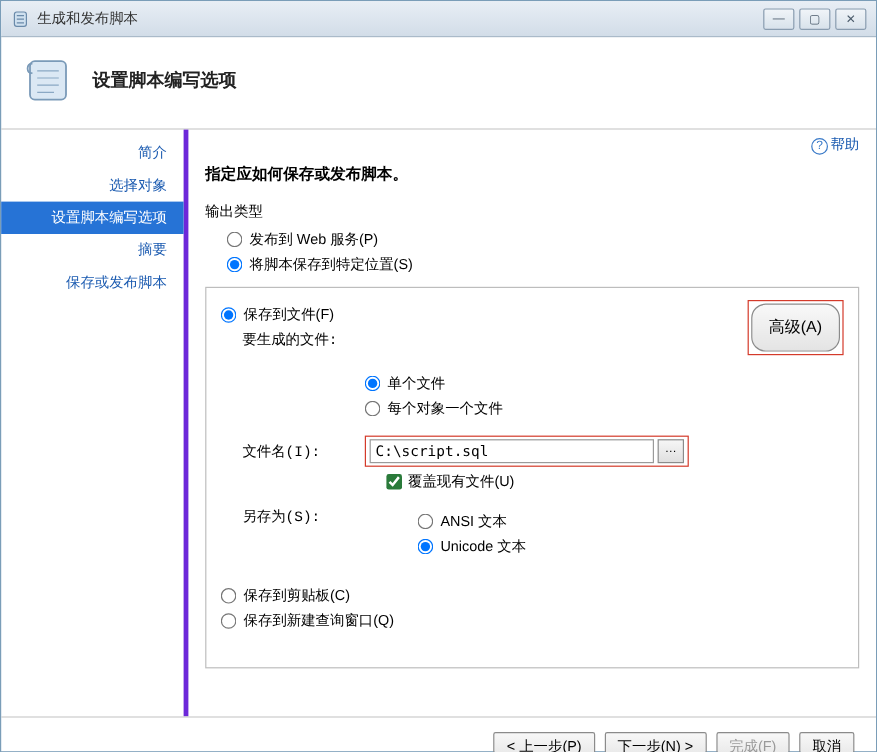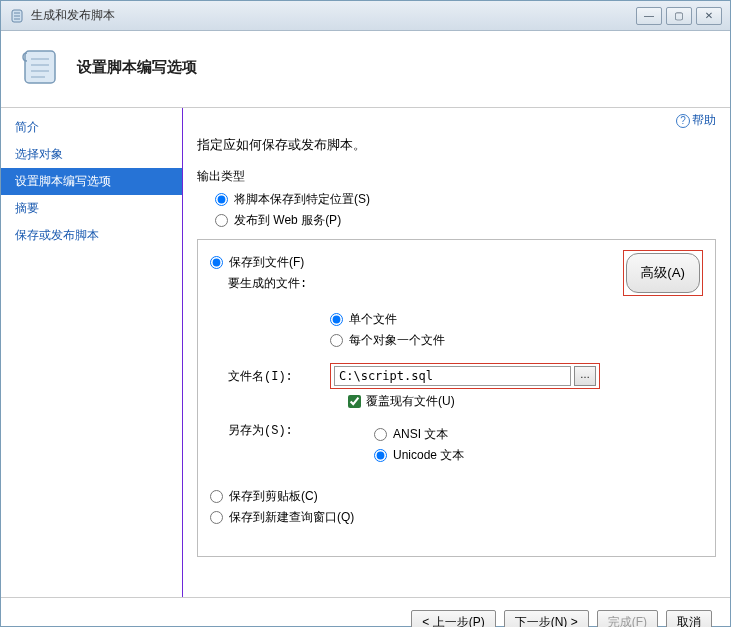--- a/index.html
+++ b/index.html
@@ -7,27 +7,27 @@
 .window { width: 731px; height: 627px; border: 1px solid #7a9db8; background: #fff; position: relative; }
 .titlebar { height: 30px; background: linear-gradient(#e8eef5, #d2dde8); display: flex; align-items: center; padding: 0 8px; border-bottom: 1px solid #aabac9; }
 .titlebar .icon { width: 16px; height: 16px; margin-right: 6px; }
 .titlebar .title { flex: 1; color: #333; }
 .titlebar .winbtns { display: flex; gap: 4px; }
 .winbtn { width: 26px; height: 18px; border: 1px solid #8a9db0; border-radius: 2px; background: linear-gradient(#f0f4f8,#d8e2eb); display: flex; align-items: center; justify-content: center; font-size: 10px; color: #4a5a6a; cursor: pointer; }
 .header { display: flex; align-items: center; padding: 14px 18px 18px 18px; }
 .header .bigicon { width: 44px; height: 44px; margin-right: 14px; }
 .header h1 { font-size: 15px; font-weight: bold; color: #222; }
 .body { display: flex; height: 490px; border-top: 1px solid #ccc; }
-.sidebar { width: 182px; border-right: 1px solid #6d28d9; padding-top: 6px; }
+.sidebar { width: 156px; border-right: 4px solid #6d28d9; padding-top: 6px; text-align: right; }
 .sidebar-item { padding: 5px 14px; color: #1a5ab0; cursor: pointer; }
 .sidebar-item.active { background: #2673d6; color: #fff; }
 .main { flex: 1; padding: 8px 14px 0 14px; position: relative; }
 .help { position: absolute; right: 14px; top: 4px; color: #1a5ab0; }
 .help .hicon { display:inline-block; width:14px; height:14px; border:1px solid #3a7ac8; border-radius:50%; text-align:center; line-height:12px; font-size:10px; color:#3a7ac8; margin-right:2px;}
-.section-title { font-weight: normal; font-size: 13px; margin: 20px 0 14px 0; }
+.section-title { font-weight: bold; font-size: 13px; margin: 20px 0 14px 0; }
 .group-label { margin: 6px 0 6px 0; }
 .radio-row { margin: 4px 0 4px 18px; display: flex; align-items: center; }
 .radio-row input { margin-right: 6px; }
 .panel { border: 1px solid #bdbdbd; padding: 10px 12px 14px 12px; margin-top: 10px; height: 318px; overflow:hidden; }
 .adv-btn { float: right; padding: 10px 14px; border: 1px solid #8b8b8b; background: linear-gradient(#f8f8f8,#e4e4e4); border-radius:12px; cursor:pointer; }
 .redbox { border: 1px solid #d43a2a; padding: 2px; display:inline-block; }
 .filebox { display:flex; align-items:center; border:1px solid #d43a2a; padding:2px 3px; width: 270px;}
 .filebox input[type=text] { flex:1; border:1px solid #9a9a9a; height:20px; padding:0 4px; font-family: Consolas, monospace; font-size:12px;}
 .filebox .browse { width:22px; height:20px; border:1px solid #8b8b8b; background:linear-gradient(#f6f6f6,#e0e0e0); margin-left:3px; text-align:center; line-height:16px; cursor:pointer; font-size:10px;}
 .chk-row { margin: 4px 0 4px 138px; display:flex; align-items:center;}
@@ -87,26 +87,26 @@
 
     <div class="main">
       <div class="help">
         <span class="hicon">?</span><span>帮助</span>
       </div>
 
       <div class="section-title">指定应如何保存或发布脚本。</div>
 
       <div class="group-label">输出类型</div>
       <div class="radio-row">
+        <input type="radio" name="ot" style="">
+        <span>发布到 Web 服务(P)</span>
+      </div>
+      <div class="radio-row">
         <input type="radio" name="ot" checked="" style="">
         <span>将脚本保存到特定位置(S)</span>
-      </div>
-      <div class="radio-row">
-        <input type="radio" name="ot" style="">
-        <span>发布到 Web 服务(P)</span>
       </div>
 
       <div class="panel">
         <span class="redbox" style="float:right;">
           <button class="adv-btn" style="float:none;">高级(A)</button>
         </span>
         <div class="radio-row" style="margin-left:0;">
           <input type="radio" name="dest" checked="" style="">
           <span>保存到文件(F)</span>
         </div>

